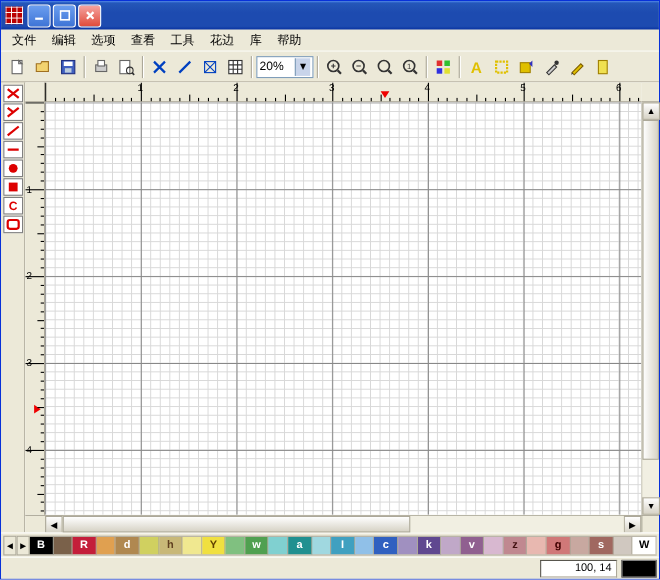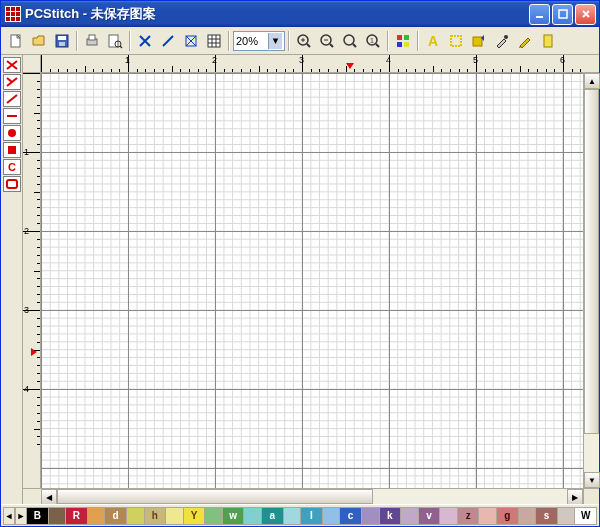--- a/index.html
+++ b/index.html
@@ -66,42 +66,49 @@
 .status-color { width: 32px; height: 16px; background: #000; border: 1px solid #808080; }
 svg { display: block; }
 </style>
 </head>
 <body>
 
 <div class="window">
 
   <div class="titlebar">
     <span class="titlebar-icon"></span>
-    <span class="titlebar-text">
-      <span>PCStitch</span><span> - </span><span>未保存图案</span>
-    </span>
     <div class="win-btns">
       <div class="win-btn win-min">
           <svg width="10" height="10">
             <rect x="1" y="7" width="7" height="2" fill="#fff"></rect>
           </svg>
         </div>
       <div class="win-btn win-max">
           <svg width="10" height="10">
             <rect x="1" y="1" width="8" height="8" fill="none" stroke="#fff" stroke-width="1.5"></rect>
           </svg>
         </div>
       <div class="win-btn win-close">
           <svg width="10" height="10">
             <path d="M2 2 L8 8 M8 2 L2 8" stroke="#fff" stroke-width="2"></path>
           </svg>
         </div>
     </div>
   </div>
 
+  <div class="menubar">
+    <span class="menu-item">文件</span>
+    <span class="menu-item">编辑</span>
+    <span class="menu-item">选项</span>
+    <span class="menu-item">查看</span>
+    <span class="menu-item">工具</span>
+    <span class="menu-item">花边</span>
+    <span class="menu-item">库</span>
+    <span class="menu-item">帮助</span>
+  </div>
 
   <div class="toolbar">
     <div class="tb-btn">
         <svg width="16" height="16">
           <rect x="3" y="2" width="9" height="12" fill="#fff" stroke="#666"></rect>
           <path d="M9 2 L12 5 L9 5 Z" fill="#ddd" stroke="#666"></path>
         </svg>
       </div>
     <div class="tb-btn">
         <svg width="16" height="16">
@@ -466,14 +473,18 @@
         <div class="pal-item" style="background: rgb(192, 136, 144); color: rgb(64, 16, 16);">z</div>
         <div class="pal-swatch" style="background: rgb(232, 184, 176);"></div>
         <div class="pal-item" style="background: rgb(208, 120, 120); color: rgb(64, 0, 0);">g</div>
         <div class="pal-swatch" style="background: rgb(200, 168, 160);"></div>
         <div class="pal-item" style="background: rgb(160, 104, 96); color: rgb(255, 255, 255);">s</div>
         <div class="pal-swatch" style="background: rgb(208, 200, 192);"></div>
         <div class="pal-item" style="background: rgb(255, 255, 255); color: rgb(0, 0, 0);">W</div>
       </div>
   </div>
 
+  <div class="statusbar">
+    <div class="status-coords">100, 14</div>
+    <div class="status-color"></div>
+  </div>
 
 </div>
 
 </body></html>

